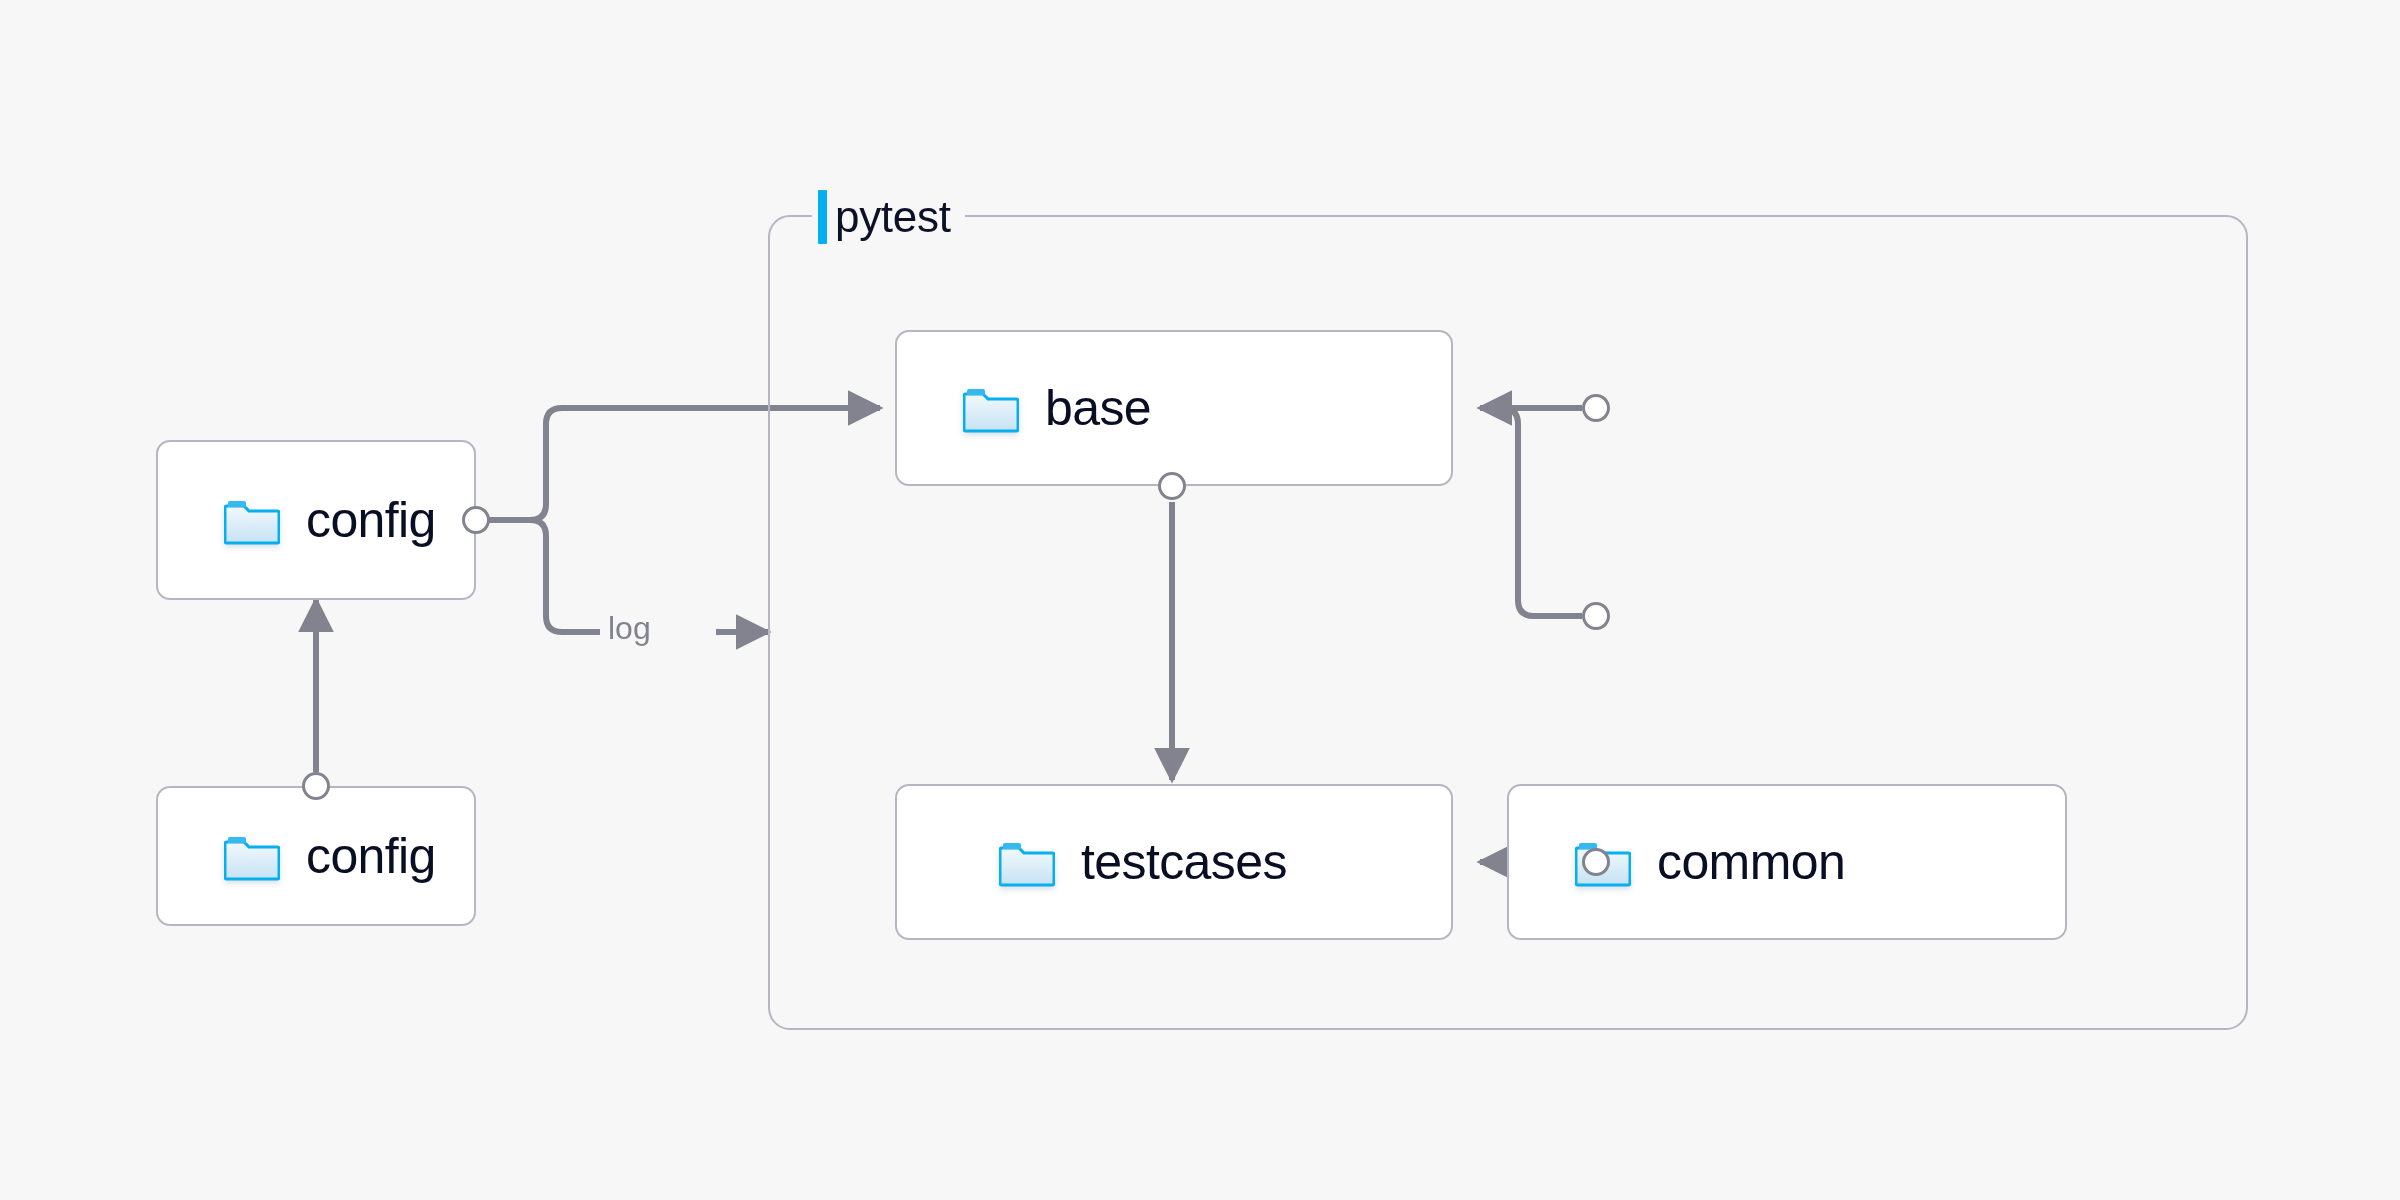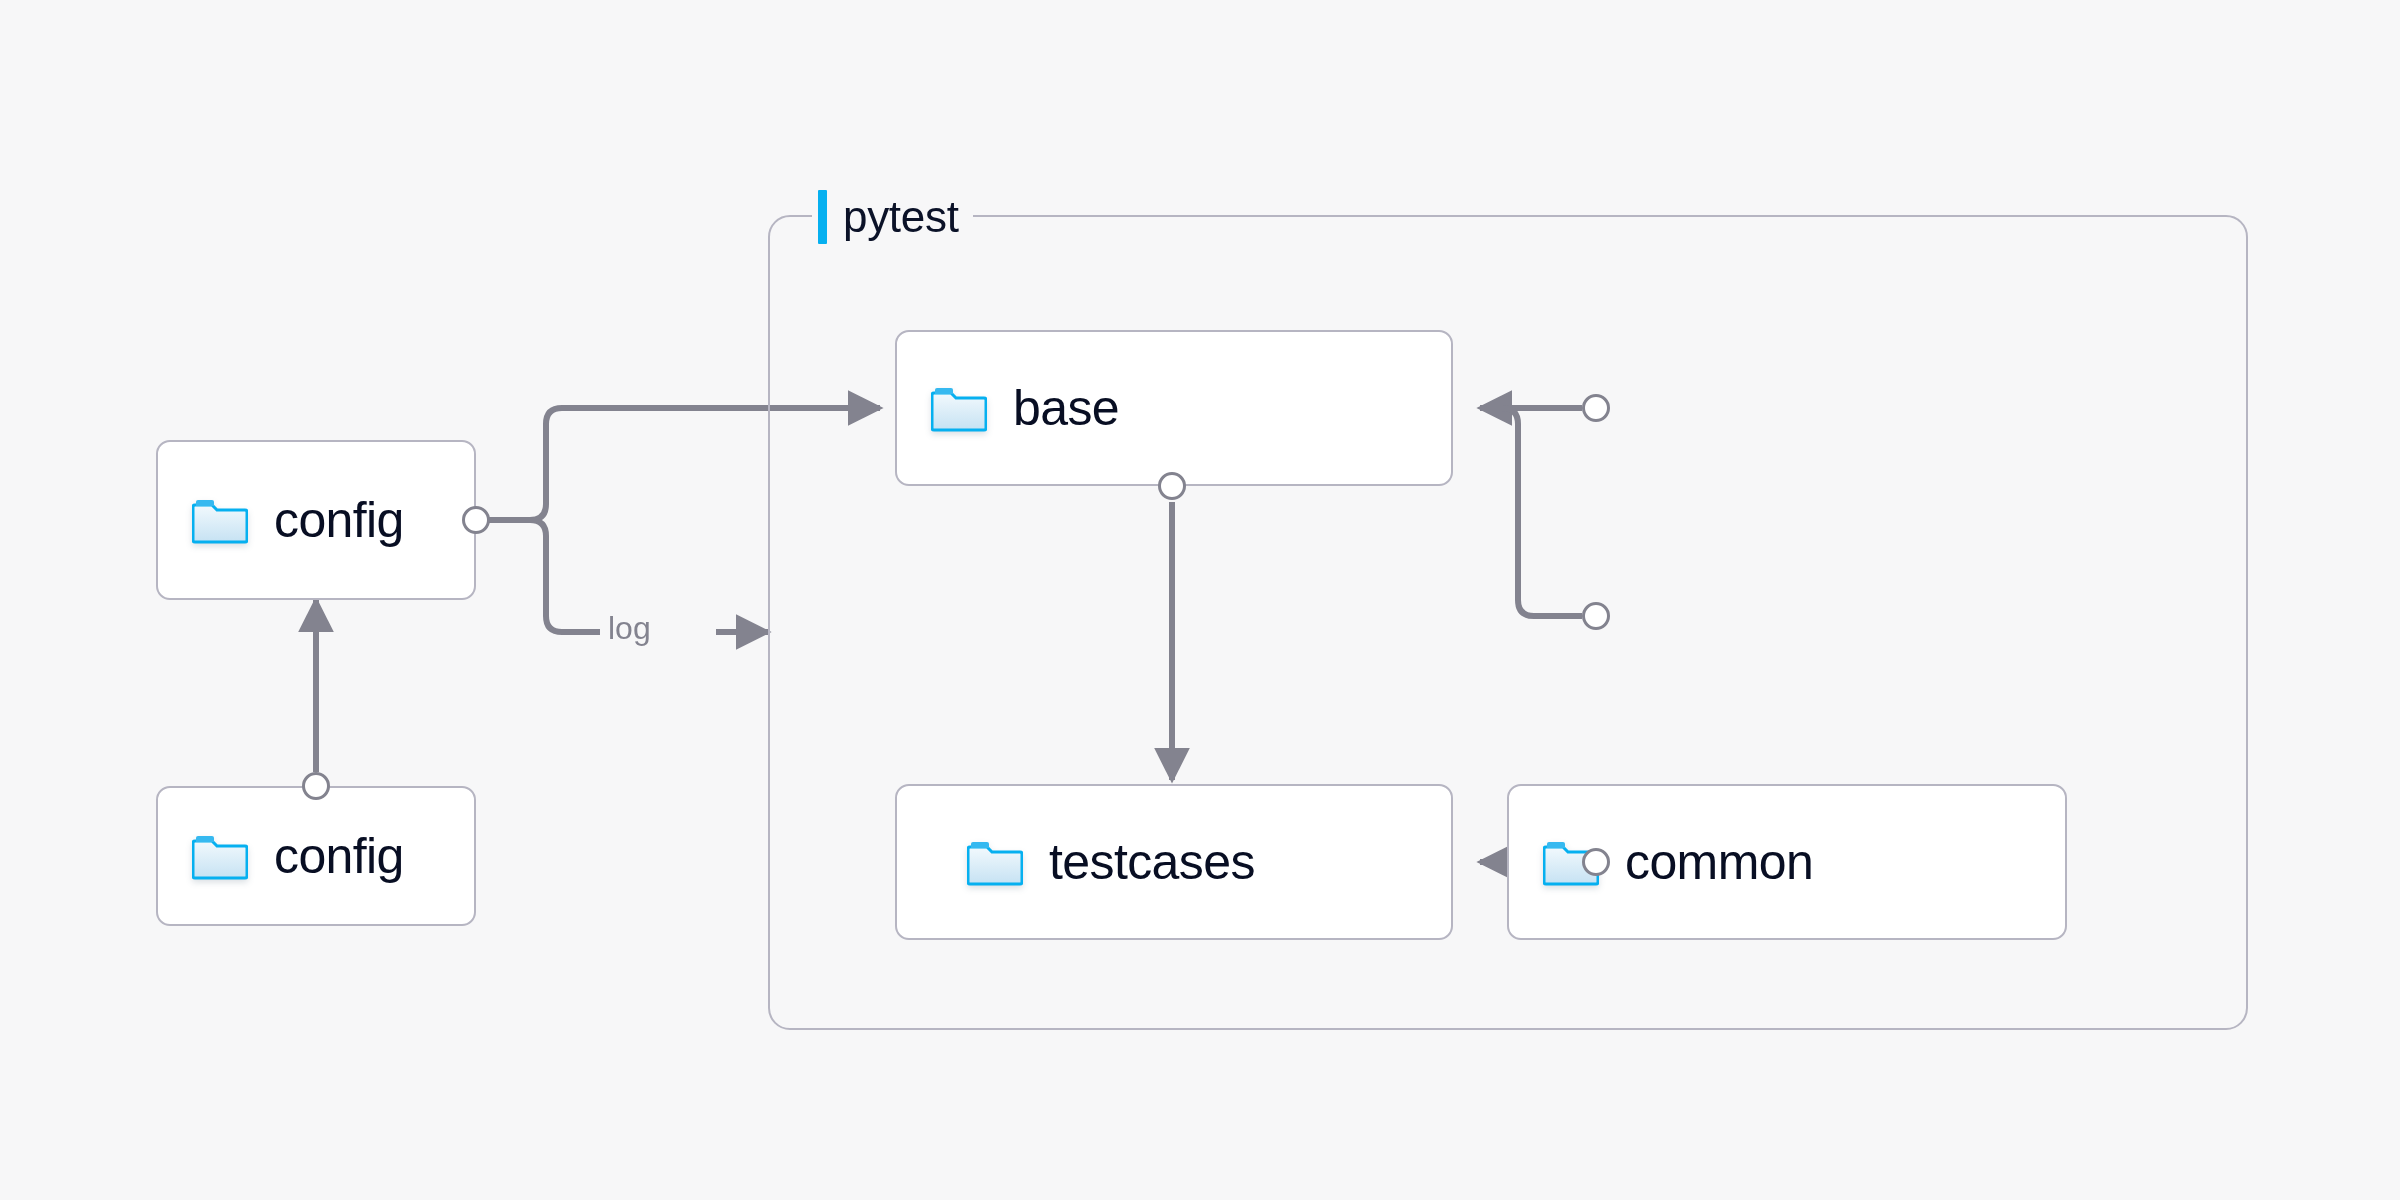--- a/index.html
+++ b/index.html
@@ -30,21 +30,21 @@
     position: absolute;
     border: 2px solid #b6b5c2;
     border-radius: 22px;
     background: transparent;
     box-sizing: border-box;
   }
   .group-label {
     position: absolute;
     display: flex;
     align-items: center;
-    gap: 16px;
+    gap: 8px;
     background: #f7f7f8;
     padding: 0 14px 0 6px;
     z-index: 5;
   }
   .group-label-bar {
     width: 9px;
     height: 54px;
     background: #06b0f0;
     border-radius: 1px;
     flex: 0 0 auto;
@@ -63,23 +63,24 @@
     box-sizing: border-box;
     background: #ffffff;
     border: 2px solid #b6b5c2;
     border-radius: 14px;
     display: flex;
     align-items: center;
     z-index: 4;
   }
   .node-inner {
     display: flex;
-    align-items: center;
+    align-items: flex-end;
     gap: 26px;
     padding-left: 34px;
+    margin-left: 32px;
   }
   .node-label {
     font-size: 50px;
     color: #080e23;
     line-height: 1;
     letter-spacing: -0.6px;
     white-space: nowrap;
   }
   .folder-icon {
     width: 56px;

